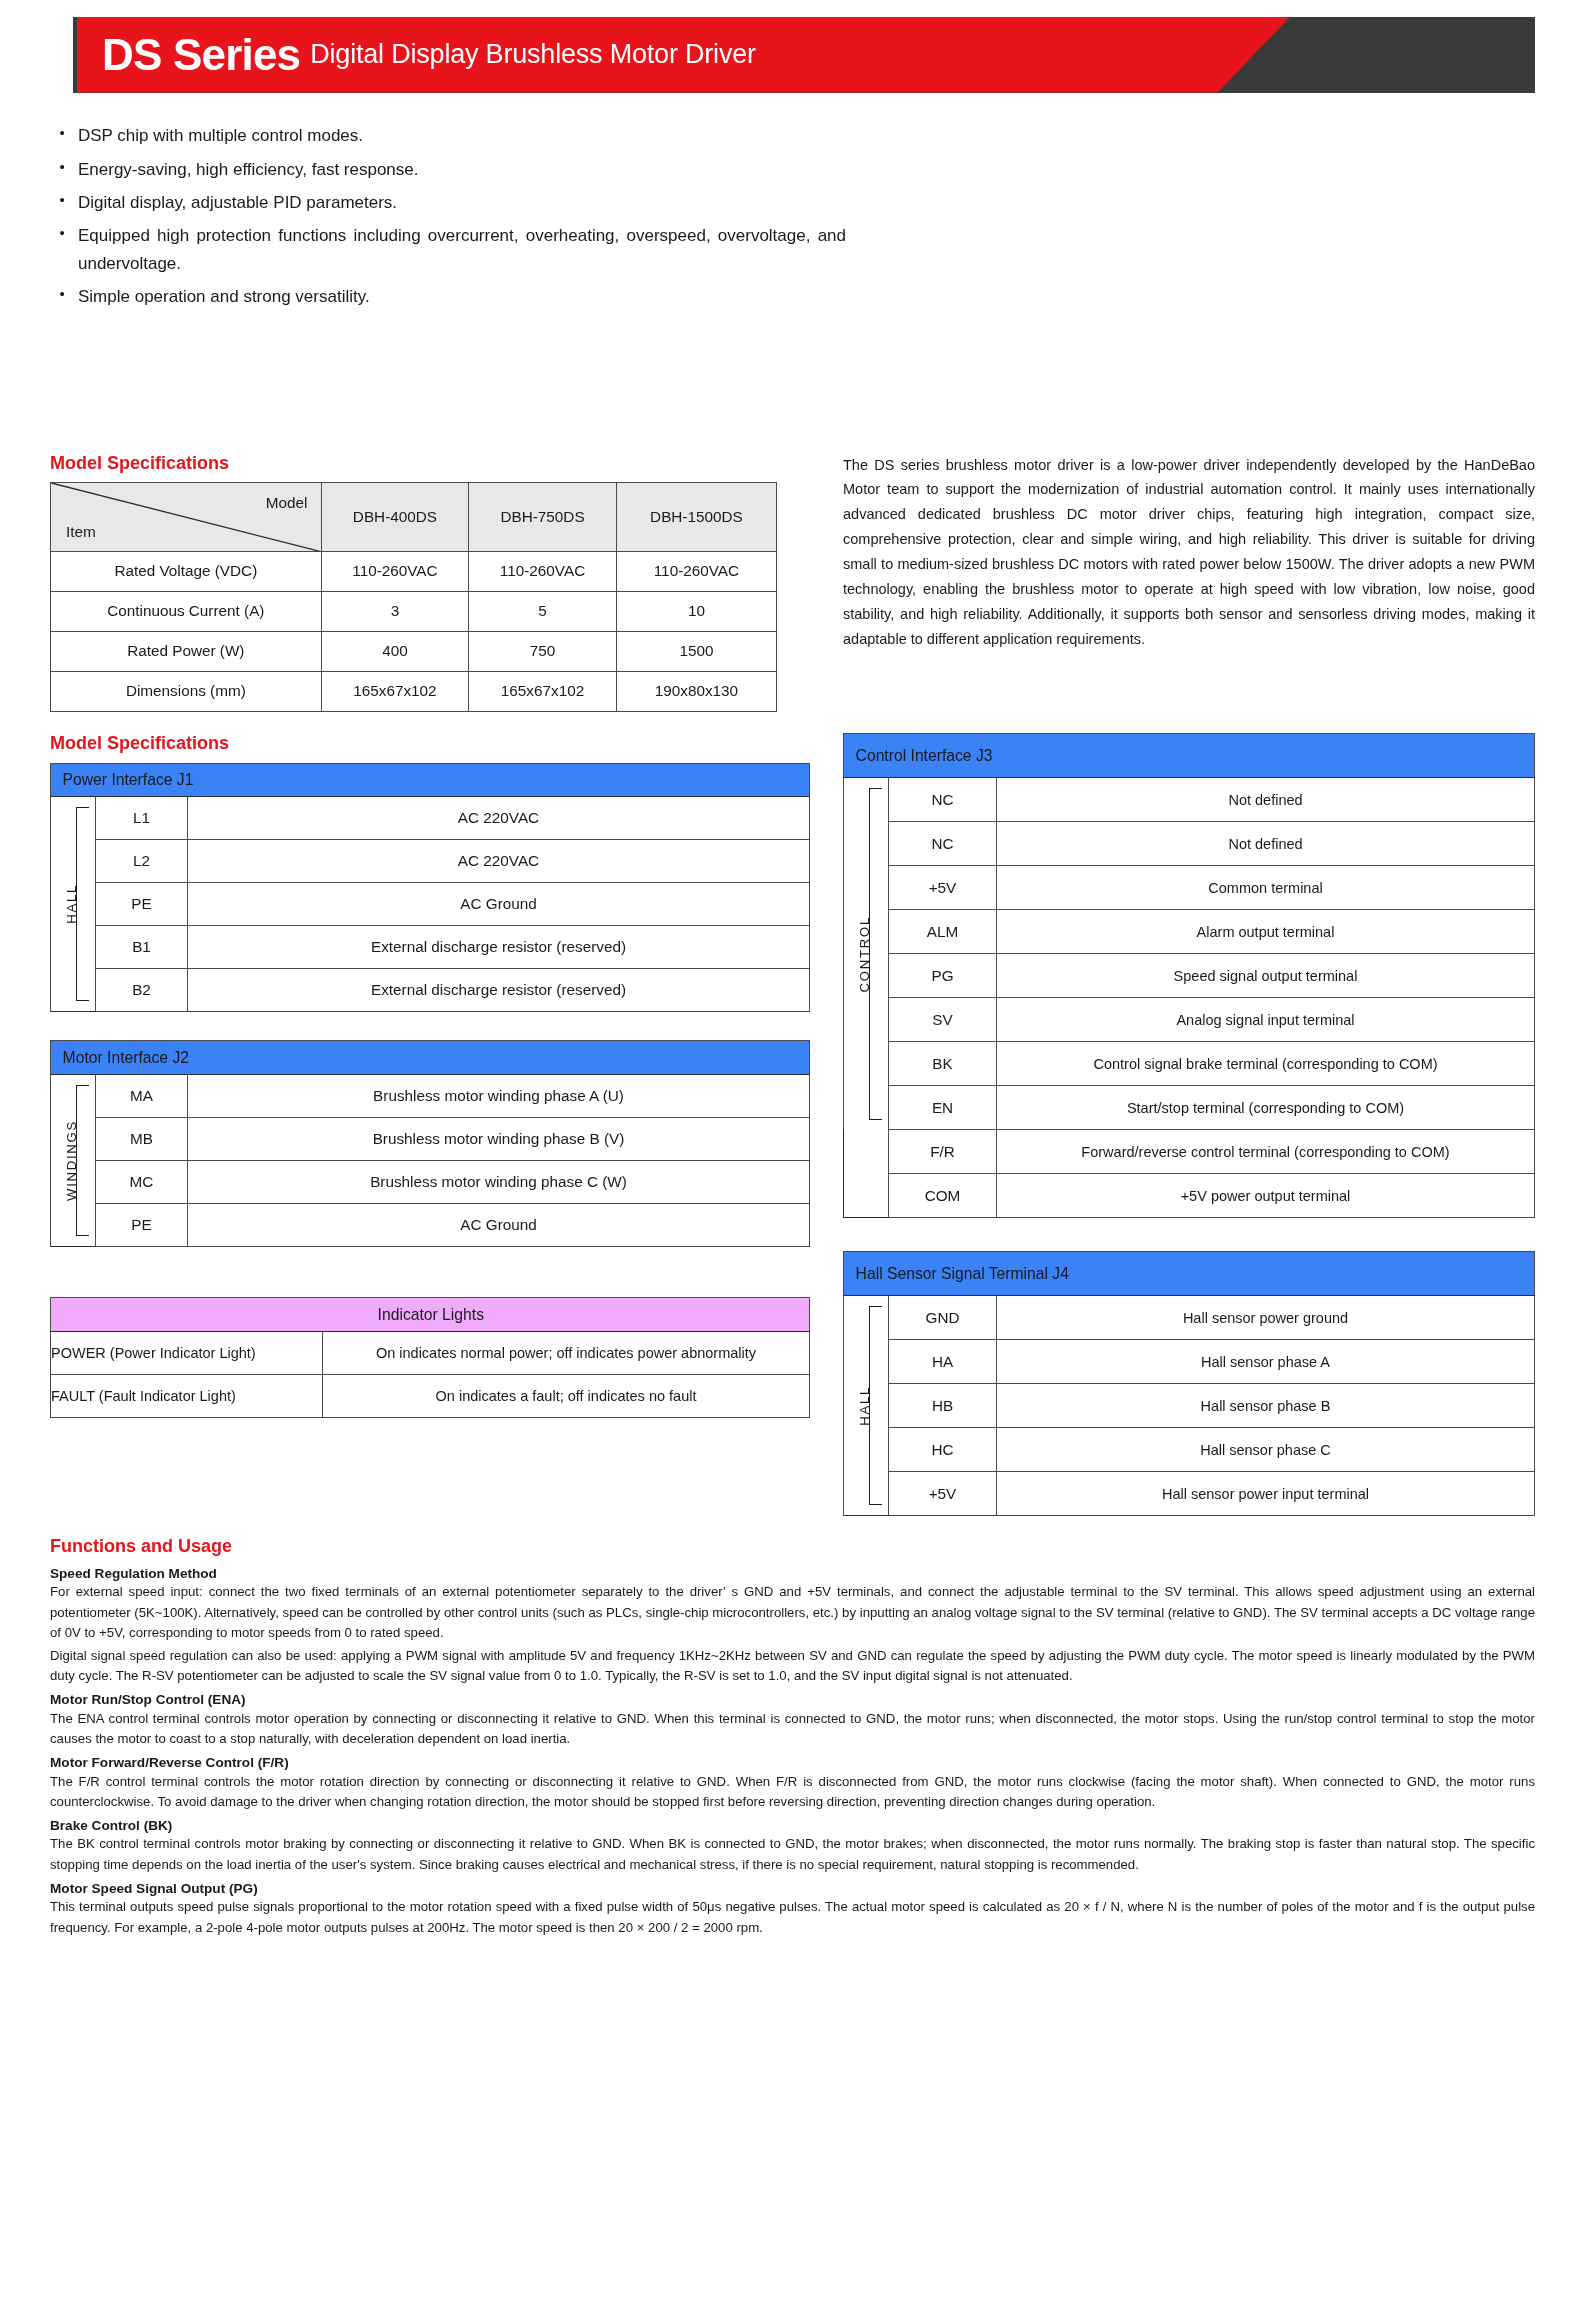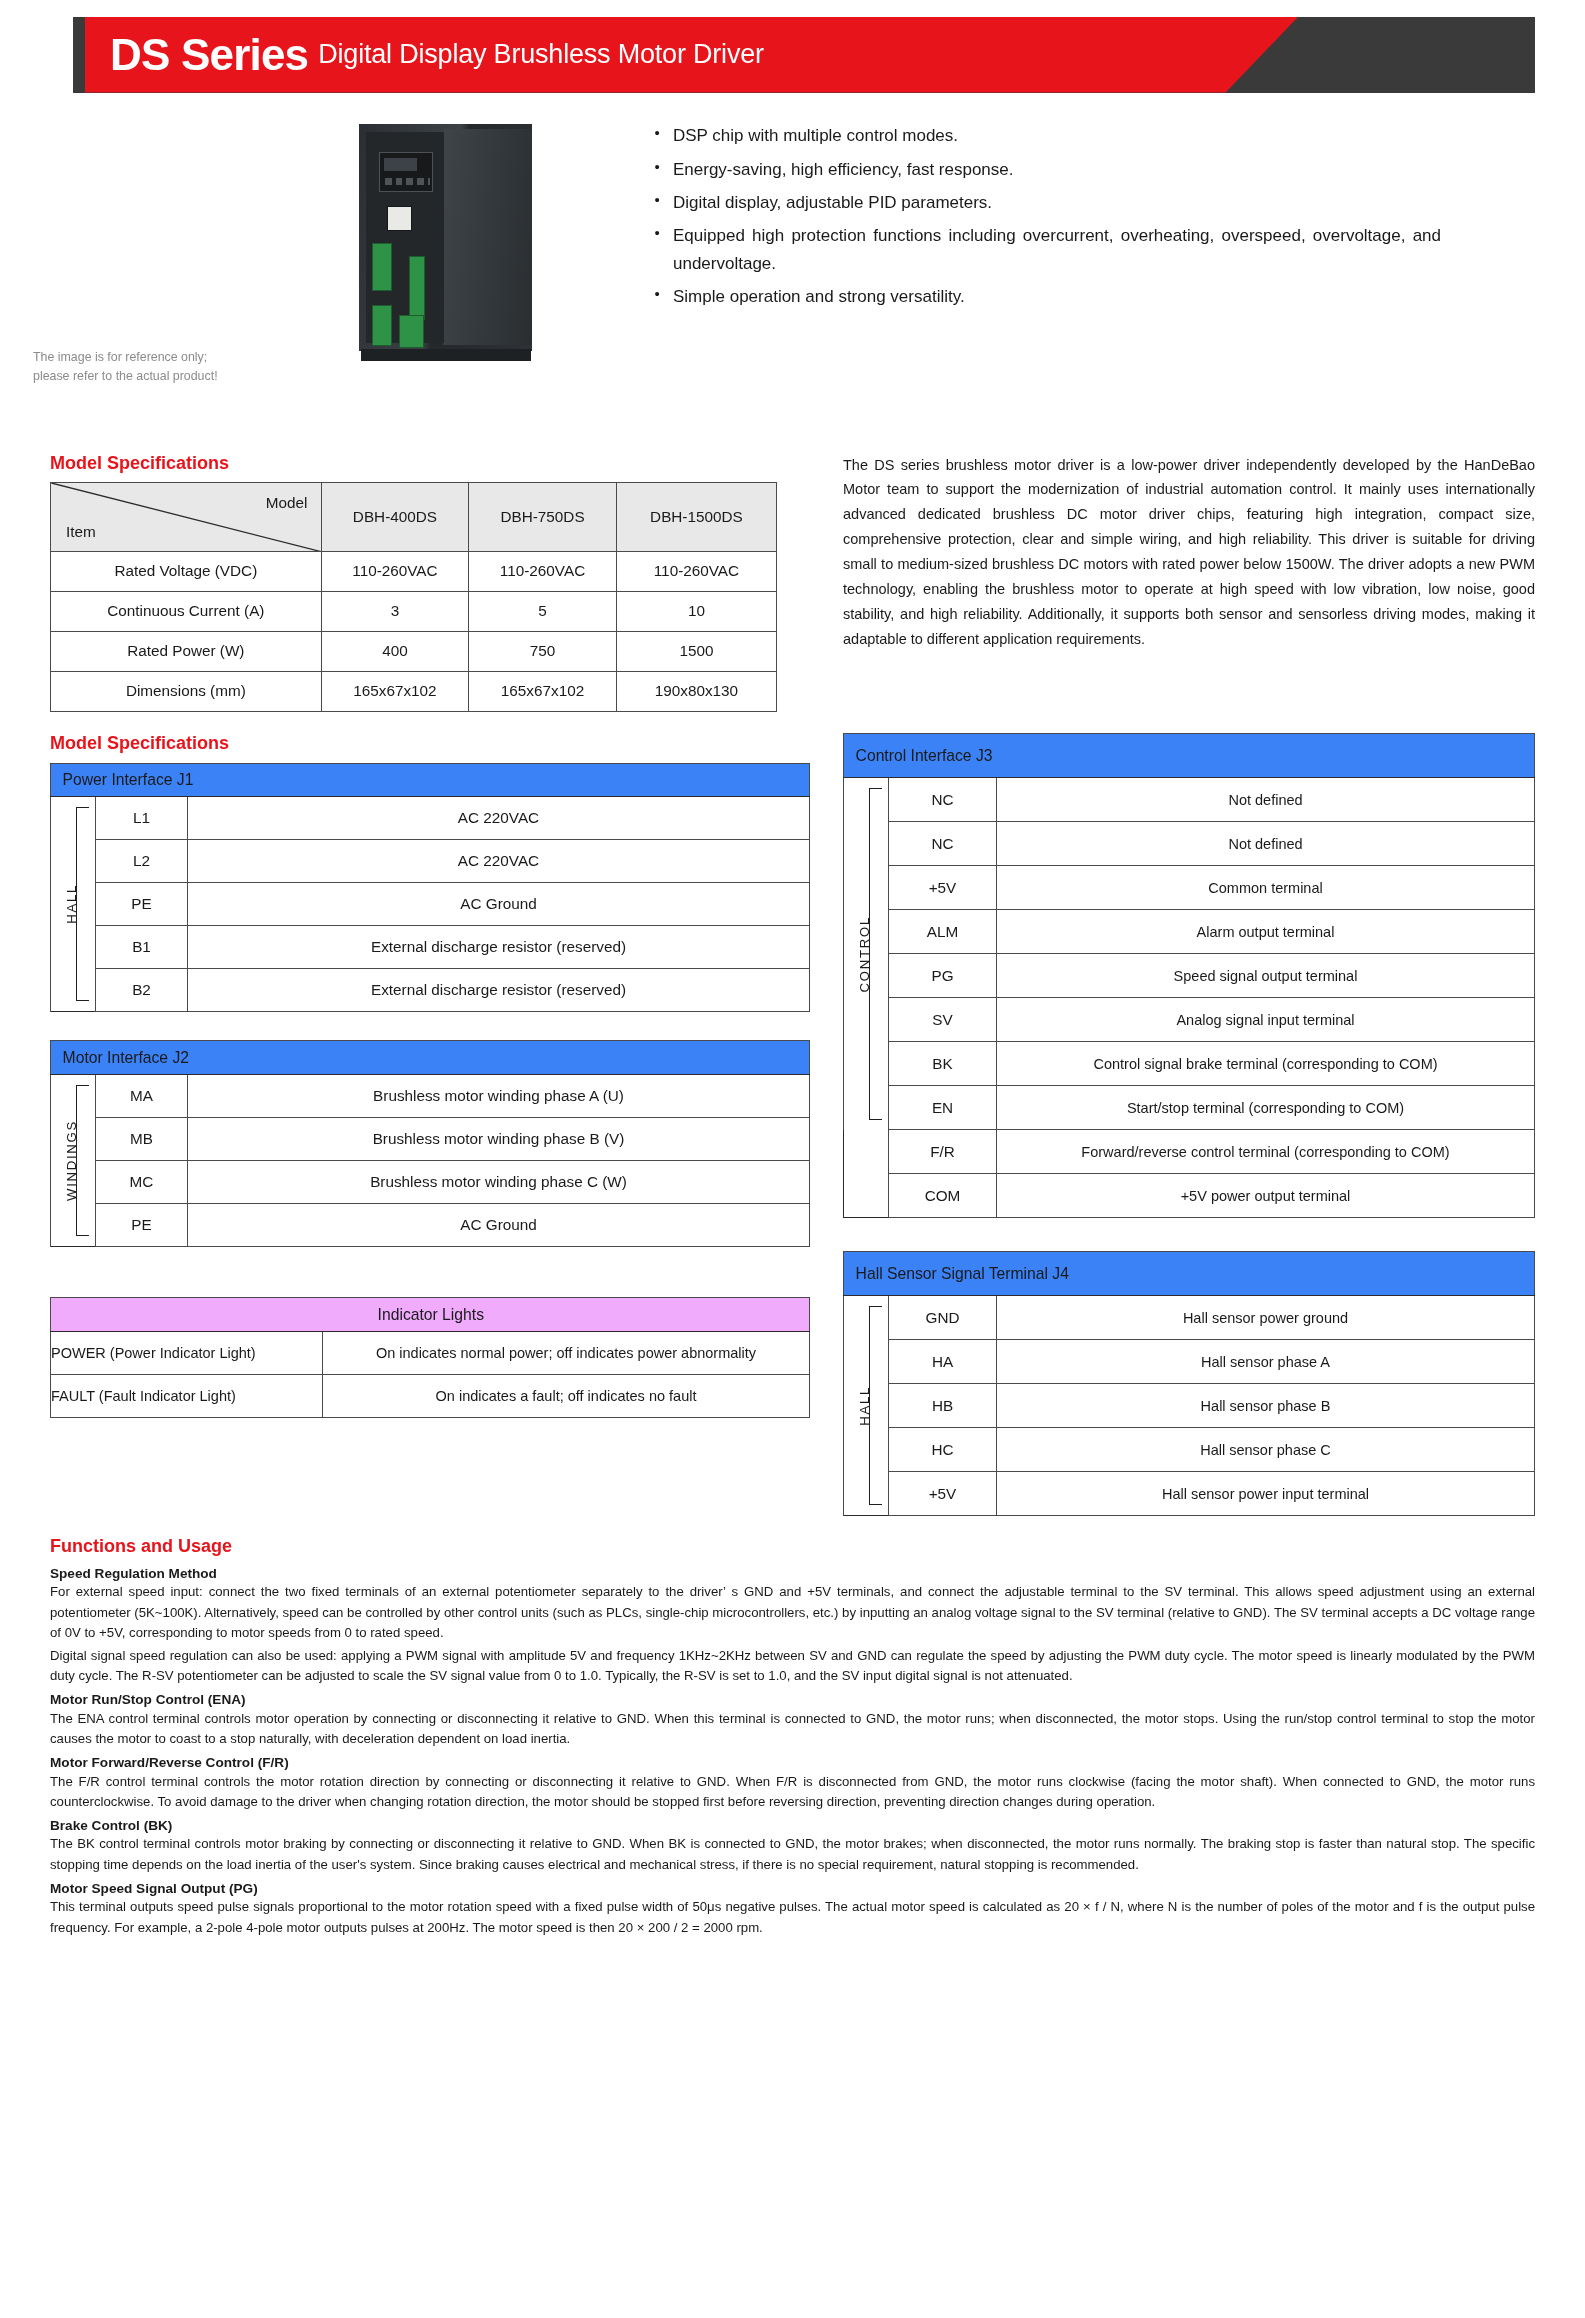--- a/index.html
+++ b/index.html
@@ -20,21 +20,21 @@
     height: 76px;
   }
   .banner-grey {
     position: absolute;
     left: 0; top: 0;
     width: 100%; height: 76px;
     background: #3a3a3a;
   }
   .banner-red {
     position: absolute;
-    left: 12px; top: 0;
+    left: 4px; top: 0;
     height: 76px;
     width: 83%;
     background: #e8141c;
     clip-path: polygon(0 0, 100% 0, 94% 100%, 0 100%);
     display: flex;
     align-items: center;
     padding-left: 25px;
   }
   .banner-title {
     color: #ffffff;
@@ -338,40 +338,20 @@
 
 <div class="banner-wrap">
   <div class="banner-grey"></div>
   <div class="banner-red">
     <span class="banner-title">DS Series</span>
     <span class="banner-sub">Digital Display Brushless Motor Driver</span>
   </div>
 </div>
 
 <div class="hero">
-  <div class="hero-left">
-    <div class="device-img">
-      <div class="dev-body"></div>
-      <div class="dev-side"></div>
-      <div class="dev-face">
-        <div class="dev-display">
-          <div class="dev-seg"></div>
-          <div class="dev-btns"></div>
-        </div>
-        <div class="dev-rj45"></div>
-        <div class="dev-conn c1"></div>
-        <div class="dev-conn c2"></div>
-        <div class="dev-conn c3"></div>
-        <div class="dev-conn c4"></div>
-      </div>
-      <div class="dev-foot"></div>
-    </div>
-    <div class="ref-note" style="white-space:pre-line">The image is for reference only;
-please refer to the actual product!</div>
-  </div>
 
   <div class="hero-right">
     <ul class="features">
       <li>DSP chip with multiple control modes.</li>
       <li>Energy-saving, high efficiency, fast response.</li>
       <li>Digital display, adjustable PID parameters.</li>
       <li>Equipped high protection functions including overcurrent, overheating, overspeed, overvoltage, and undervoltage.</li>
       <li>Simple operation and strong versatility.</li>
     </ul>
   </div>

